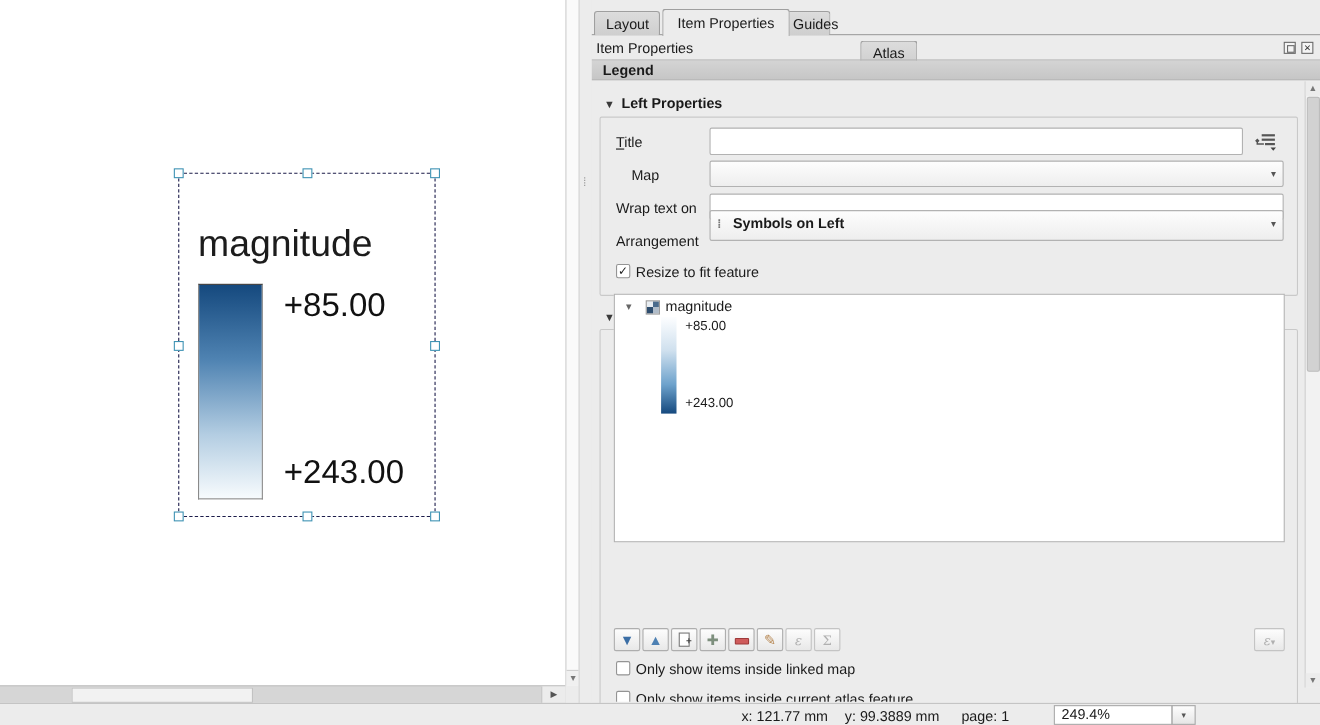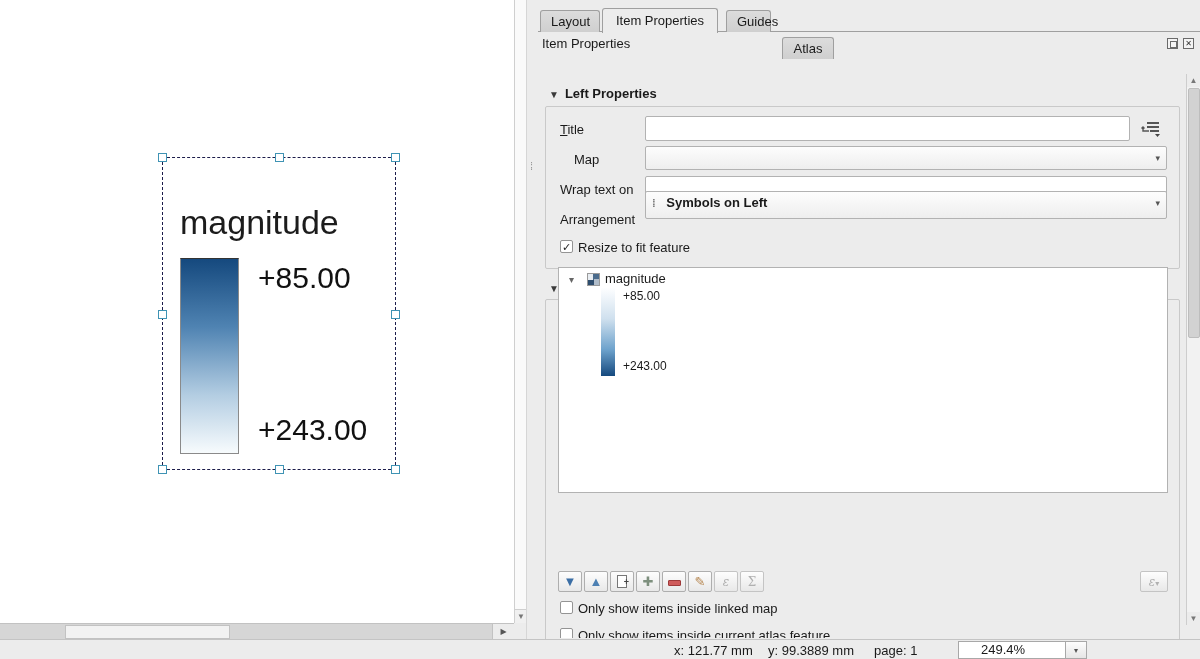--- a/index.html
+++ b/index.html
@@ -88,21 +88,21 @@
 
   .cutoff-row { position:absolute; left:20px; top:553px; width:600px; height:11px; overflow:hidden; }
 
   
   .expr-btn { position:absolute; }
   .expr-btn svg { display:block; }
 
   
   .statusbar { left:0; top:639px; width:1200px; height:20px; background:#ececec; border-top:1px solid #c4c4c4; z-index:5; }
   .sb-txt { position:absolute; top:3px; color:#1a1a1a; }
-  .zoom-field { position:absolute; left:958px; top:1px; width:108px; height:18px; background:#fff; border:1px solid #a8a8a8; line-height:16px; padding-left:22px; }
+  .zoom-field { position:absolute; left:958px; top:1px; width:108px; height:18px; background:#fff; border:1px solid #a8a8a8; line-height:16px; padding-left:6px; }
   .zoom-drop { position:absolute; left:1065px; top:1px; width:22px; height:18px; background:linear-gradient(#fdfdfd,#e6e6e6); border:1px solid #a8a8a8; color:#555; font-size:8px; text-align:center; line-height:17px; }
   .slider-track { position:absolute; left:1094px; top:648px; width:90px; height:4px; background:#c0c0c0; border-radius:2px; }
   .slider-fill { position:absolute; left:1094px; top:648px; width:27px; height:4px; background:#3579b8; border-radius:2px; }
   .slider-handle { position:absolute; left:1115px; top:643px; width:13px; height:13px; background:#f5f5f5; border:1px solid #979797; border-radius:50%; }
 </style>
 </head>
 <body>
 
 <div class="screen">
 
@@ -134,30 +134,31 @@
   <div class="abs splitter">
     <div class="dots">⁞</div>
   </div>
   <div class="abs top-dots">·····</div>
 
   <div class="abs panel">
 
     <div class="tabbar">
       <div class="tab" style="left:2px;width:60px;text-align:right;">Layout</div>
       <div class="tab active" style="left:64px;width:116px;">Item Properties</div>
-      <div class="tab" style="left:188px;width:45px;">Guides</div>
+      <div class="tab" style="left:172px;width:45px;">Guides</div>
       <div class="tab" style="left:244px;width:52px;margin-top:27px;">Atlas</div>
     </div>
 
     <div class="dock-title">
       <span class="txt">Item Properties</span>
       <span class="dock-btn float" style="right:20px;"></span>
       <span class="dock-btn close" style="right:4px;">✕</span>
     </div>
 
+    <div class="legend-hdr">Legend</div>
 
     <div class="group-hdr" style="left:11px;top:86px;"><span class="tri">▼</span><span>Left Properties</span></div>
     <div class="group-frame" style="left:7px;top:106px;width:635px;height:163px;"></div>
 
     <div class="flabel" style="left:22px;top:122px;"><span class="mnem">T</span><span>itle</span></div>
     <input class="tinput" style="left: 107px; top: 116px; width: 485px; height: 25px;" value="">
     <div class="expr-btn" style="left:602px;top:119px;">
       <svg width="22" height="19" viewBox="0 0 22 19">
         <rect x="7" y="3" width="12" height="2" fill="#555"></rect>
         <rect x="7" y="7" width="12" height="2" fill="#555"></rect>

